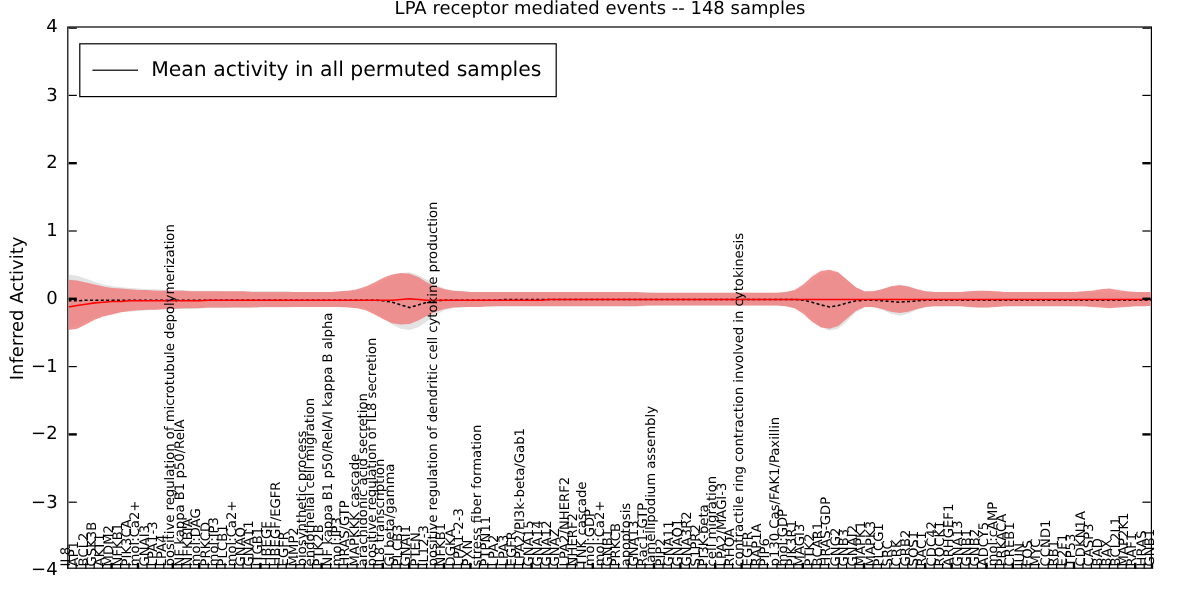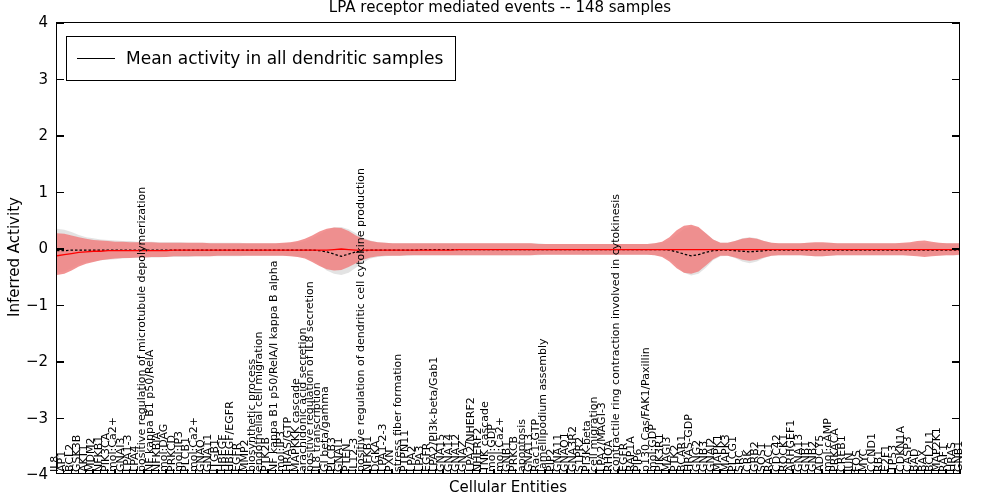--- a/index.html
+++ b/index.html
@@ -60,21 +60,20 @@
   .legend-text{font-size:17px;color:#000;white-space:nowrap;}
 </style>
 </head>
 <body>
 
 <div id="figure">
 
   <div id="chart-title">LPA receptor mediated events -- 148 samples</div>
 
   <div id="ylabel">Inferred Activity</div>
-  <div id="xlabel">Cellular Entities</div>
 
   <div id="ytick-labels">
       <div class="ytick-label" style="left: 8px; right: auto; top: 474px;">−4</div>
       <div class="ytick-label" style="left: 8px; right: auto; top: 417.5px;">−3</div>
       <div class="ytick-label" style="left: 8px; right: auto; top: 361px;">−2</div>
       <div class="ytick-label" style="left: 8px; right: auto; top: 304.5px;">−1</div>
       <div class="ytick-label" style="left: 8px; right: auto; top: 248px;">0</div>
       <div class="ytick-label" style="left: 8px; right: auto; top: 191.5px;">1</div>
       <div class="ytick-label" style="left: 8px; right: auto; top: 135px;">2</div>
       <div class="ytick-label" style="left: 8px; right: auto; top: 78.5px;">3</div>
@@ -357,17 +356,17 @@
       <div class="xtick" style="left: 893.419px;">RAF1</div>
       <div class="xtick-mark" style="left: 896.71px;"></div>
       <div class="xtick" style="left: 900.71px;">HRAS</div>
       <div class="xtick-mark" style="left: 904px;"></div>
       <div class="xtick" style="left: 908px;">GNB1</div>
     </div>
 
   <div id="legend">
     <div class="legend-row">
       <span class="legend-swatch"></span>
-      <span class="legend-text">Mean activity in all dendritic samples</span>
+      <span class="legend-text">Mean activity in all permuted samples</span>
     </div>
   </div>
 
 </div>
 
 </body></html>

